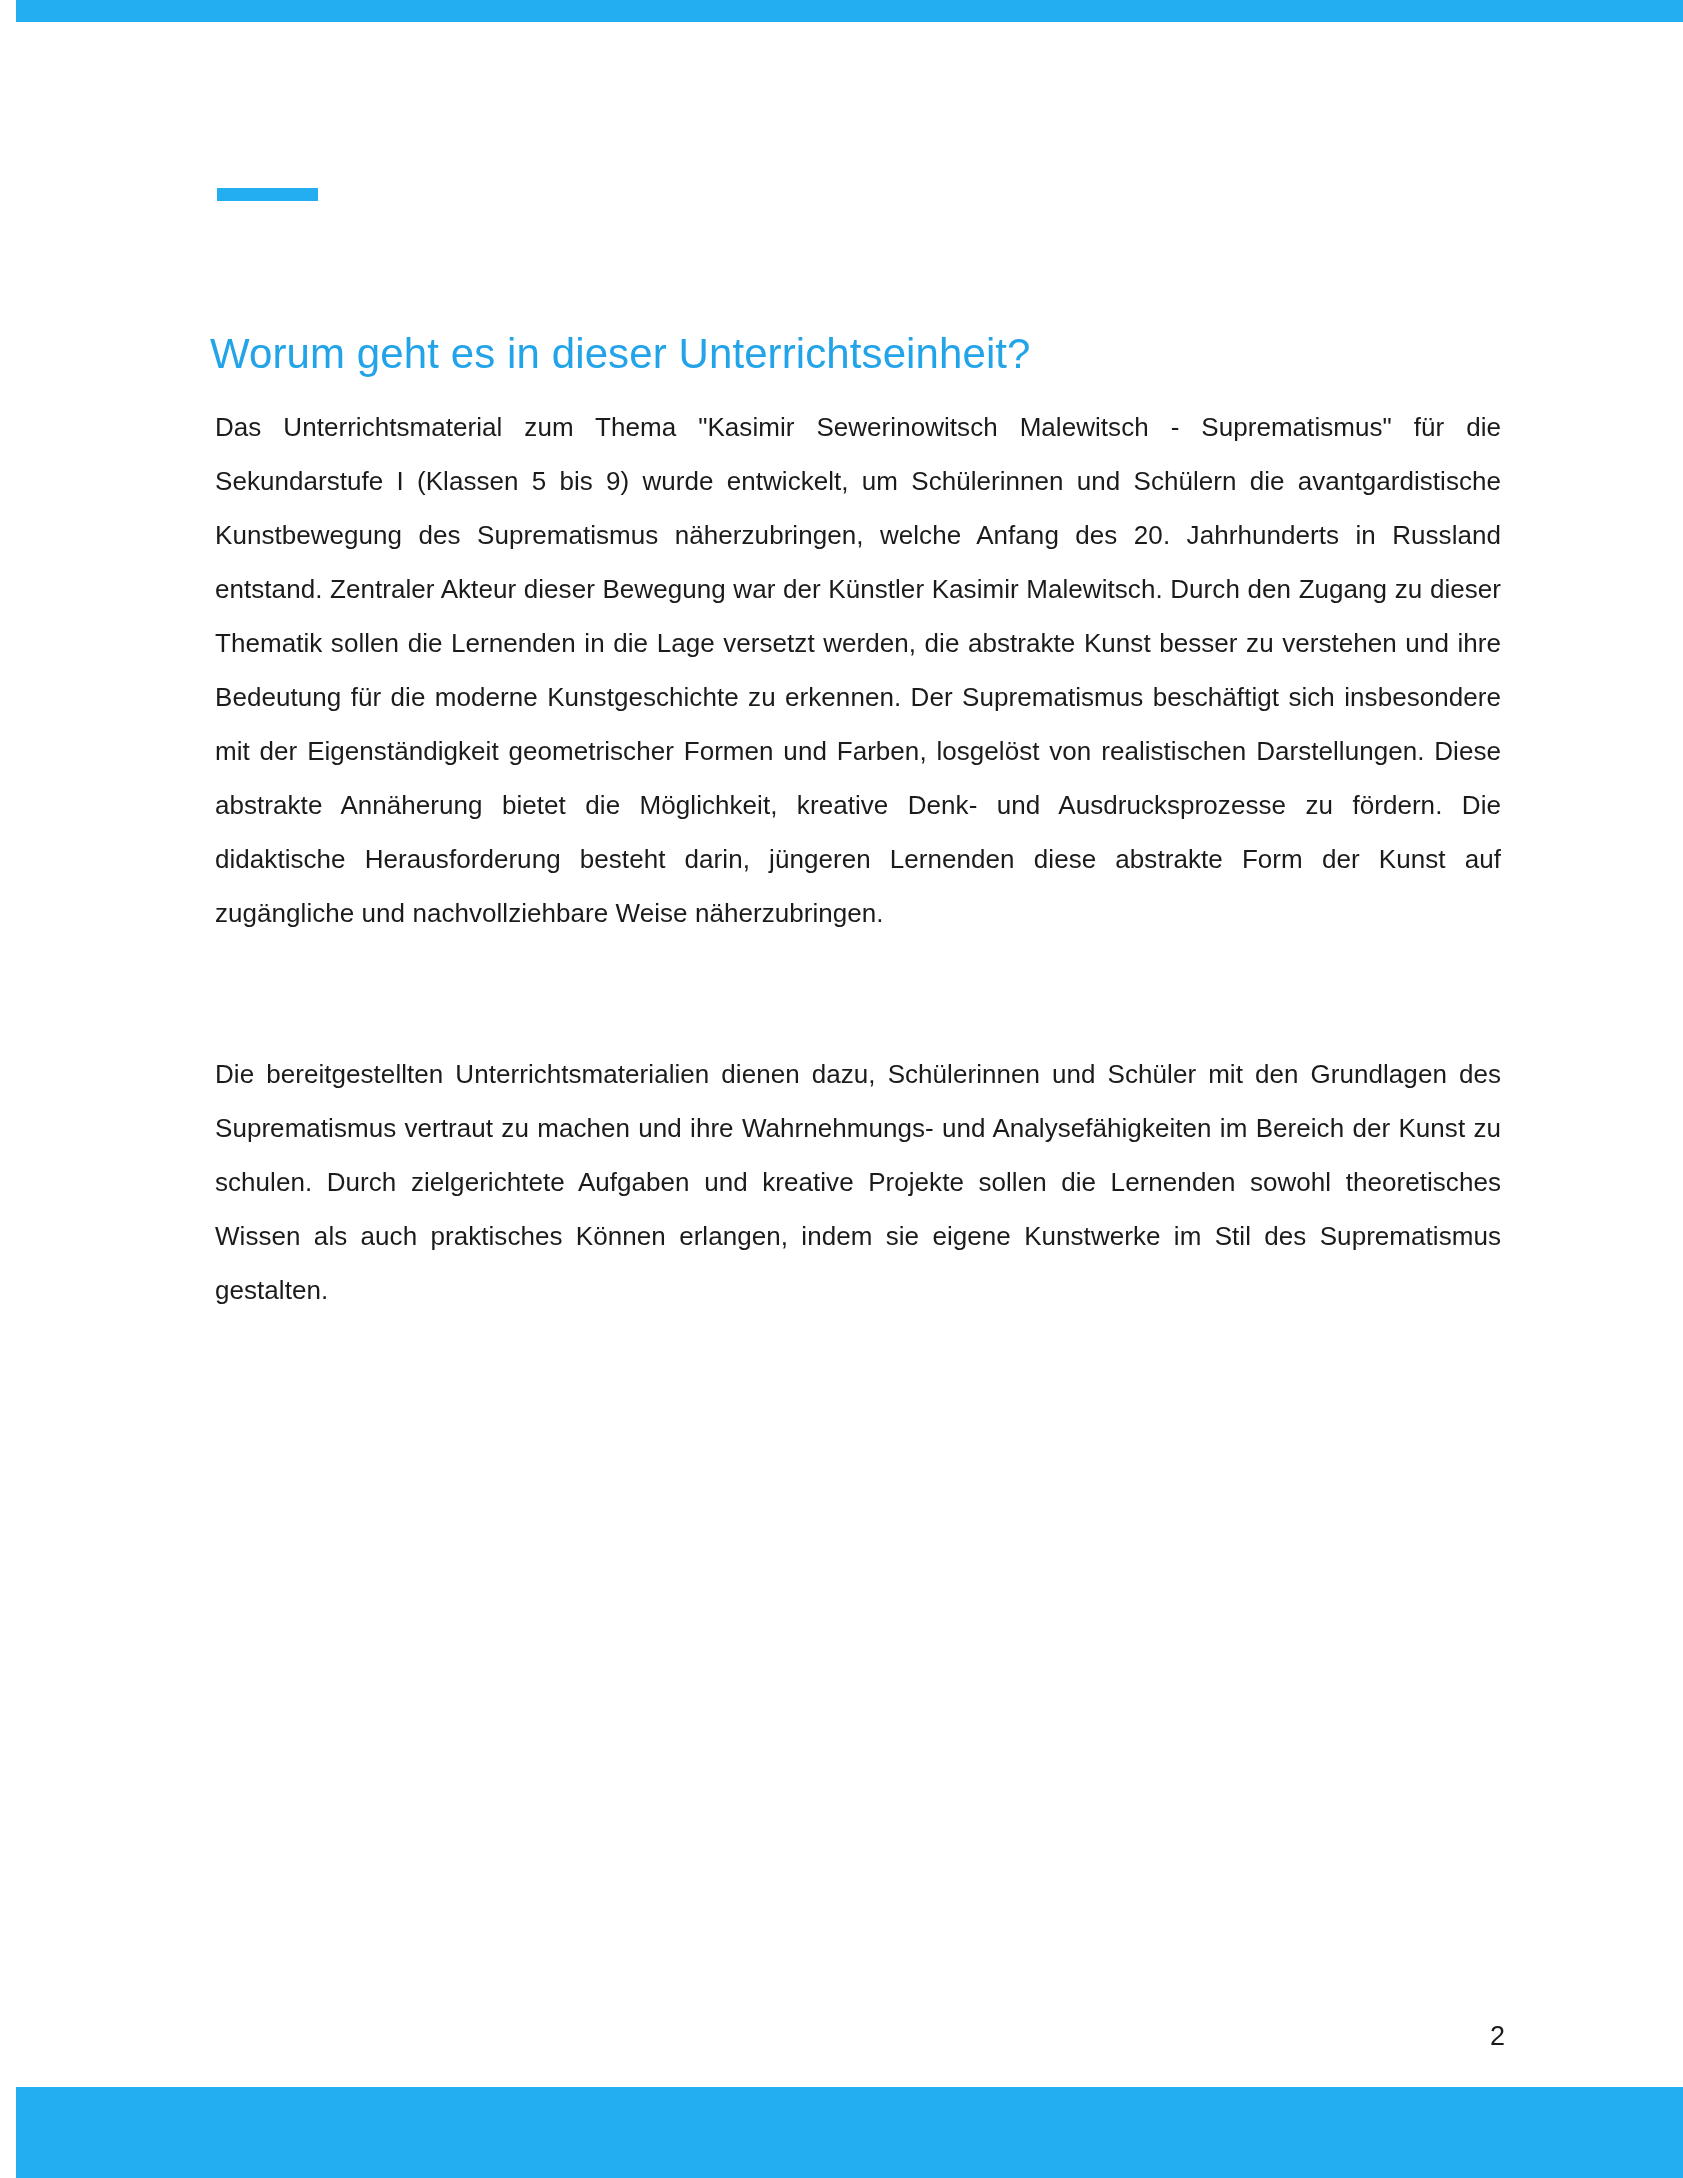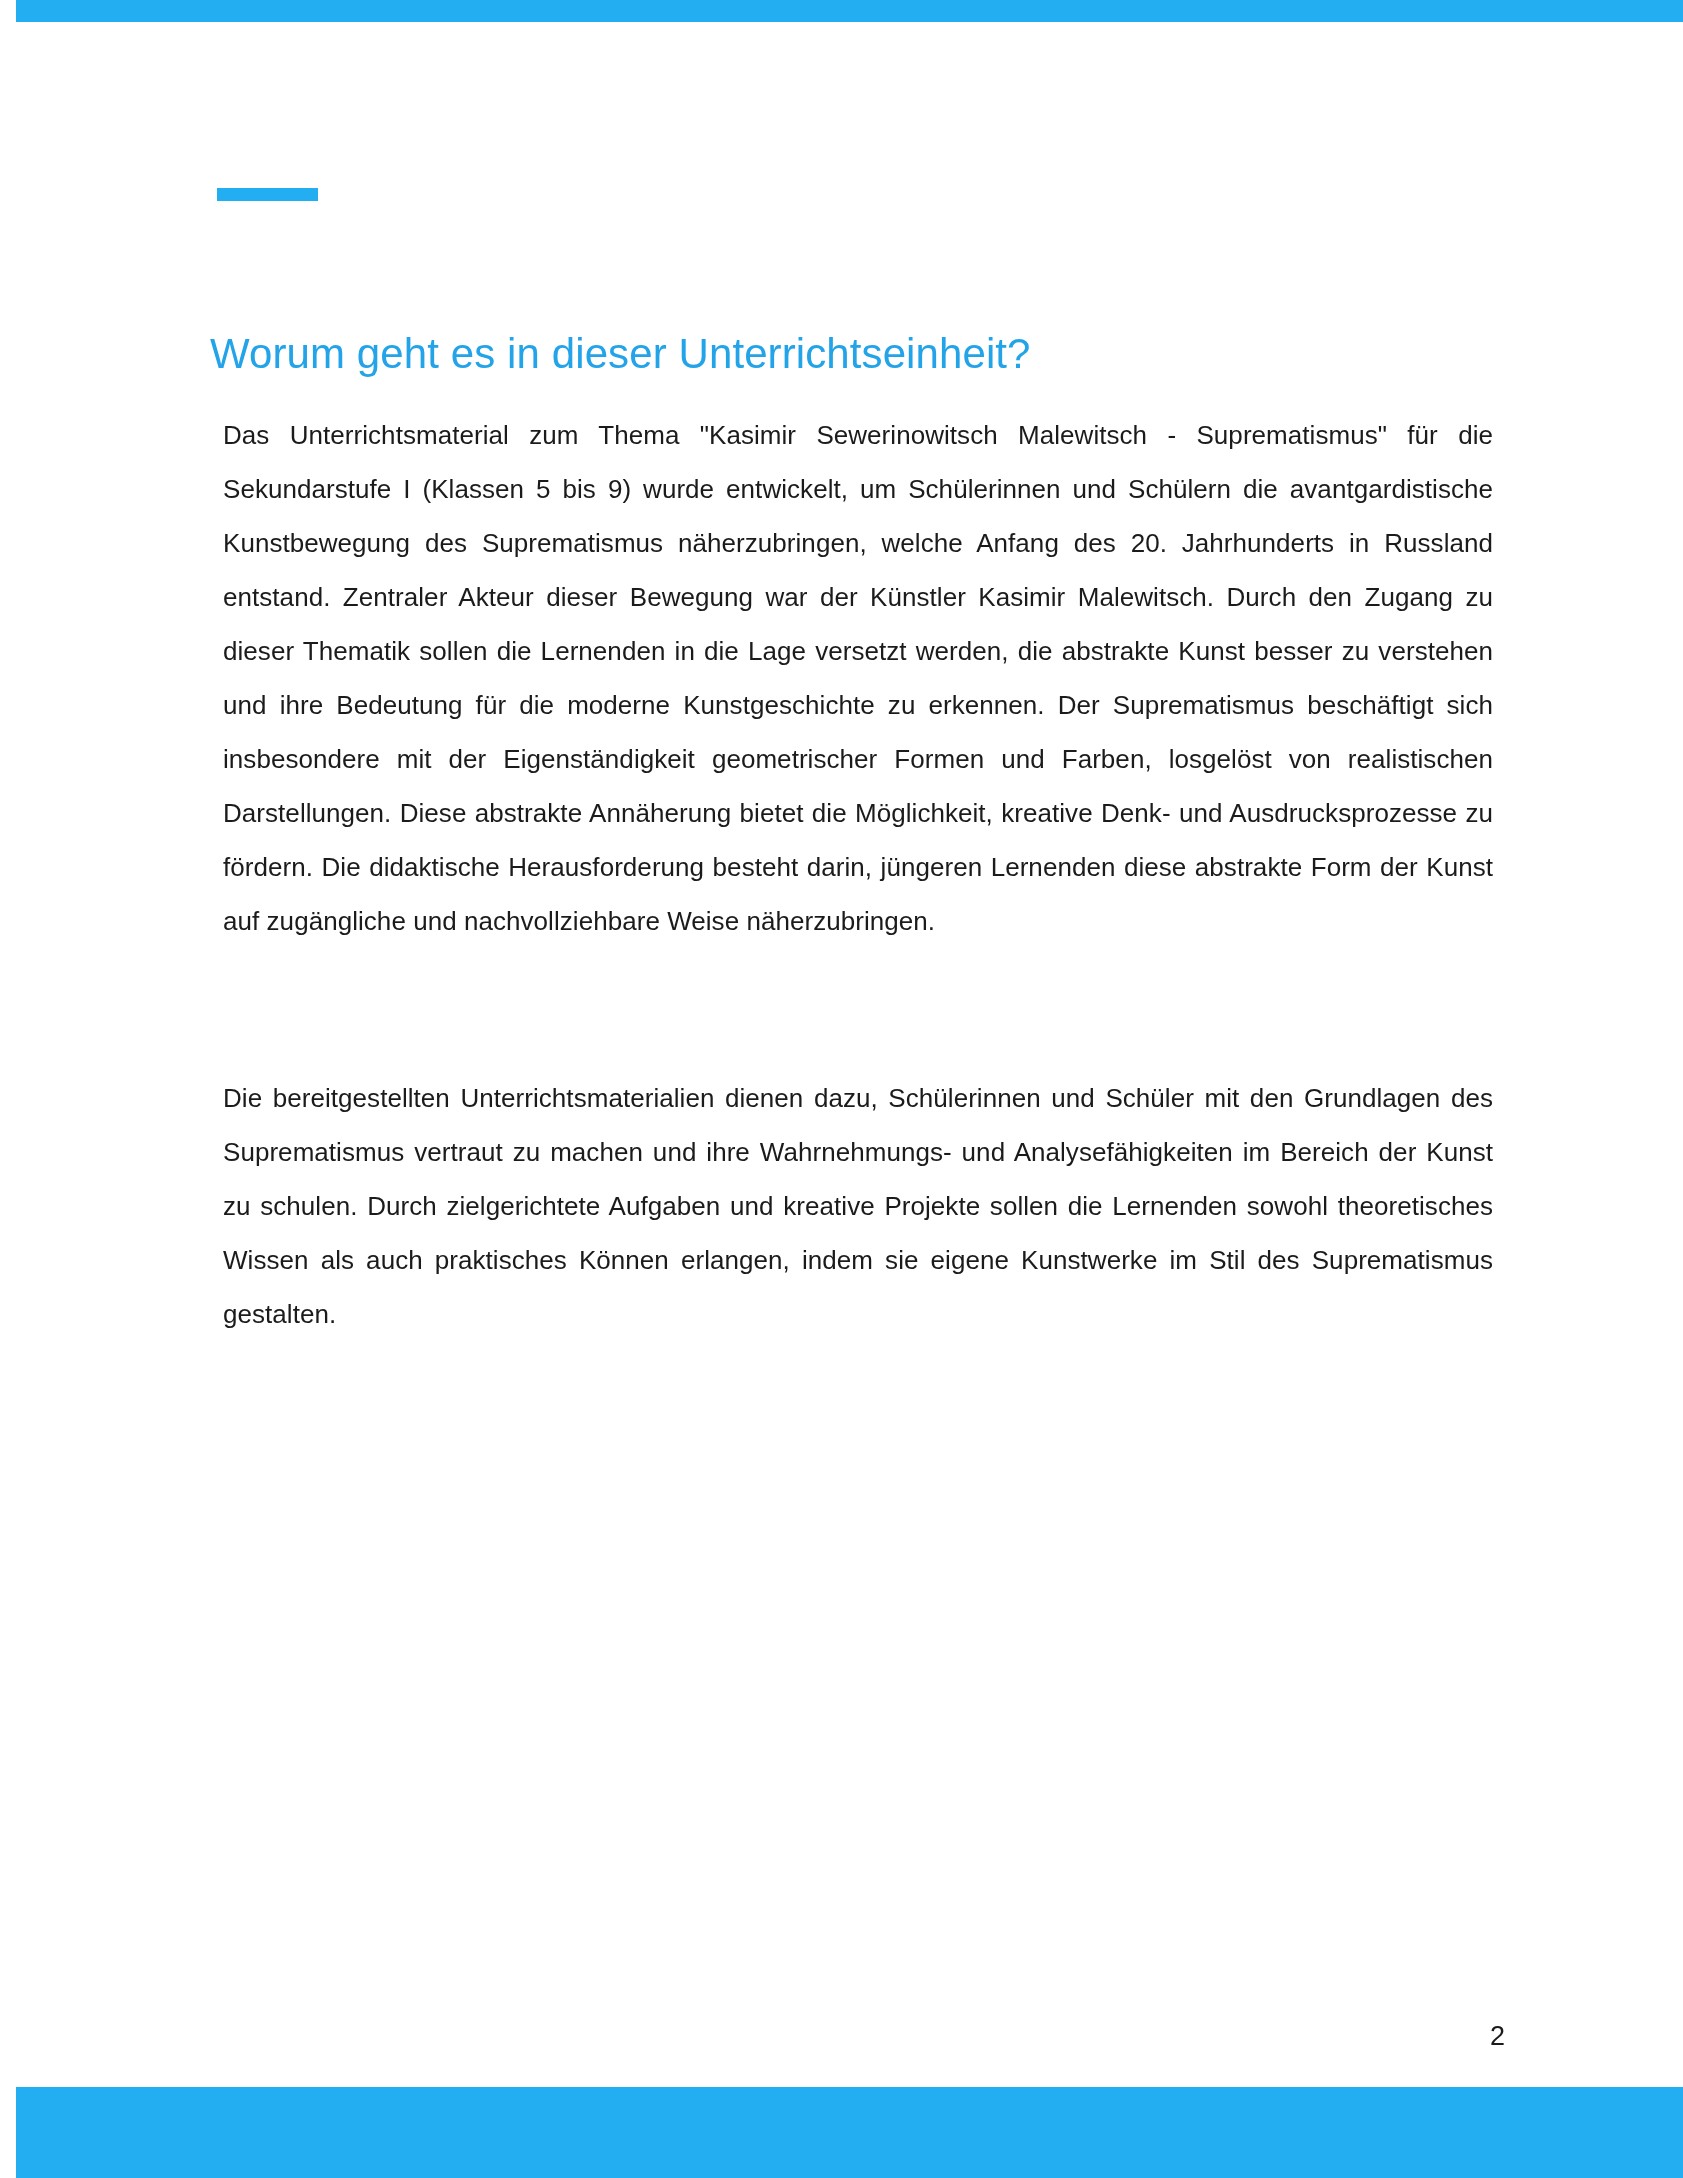--- a/index.html
+++ b/index.html
@@ -66,21 +66,21 @@
   }
 
   .body-block {
     position: absolute;
     left: 195px;
     top: 396px;
     width: 1294px;
   }
 
   .para {
-    margin: 12px;
+    margin: 4px;
     font-size: 26px;
     line-height: 54px;
     color: #1b1b1b;
     text-align: justify;
     text-justify: inter-word;
     font-weight: 400;
     letter-spacing: 0.05px;
   }
   .para.last-flush {
     text-align: justify;

